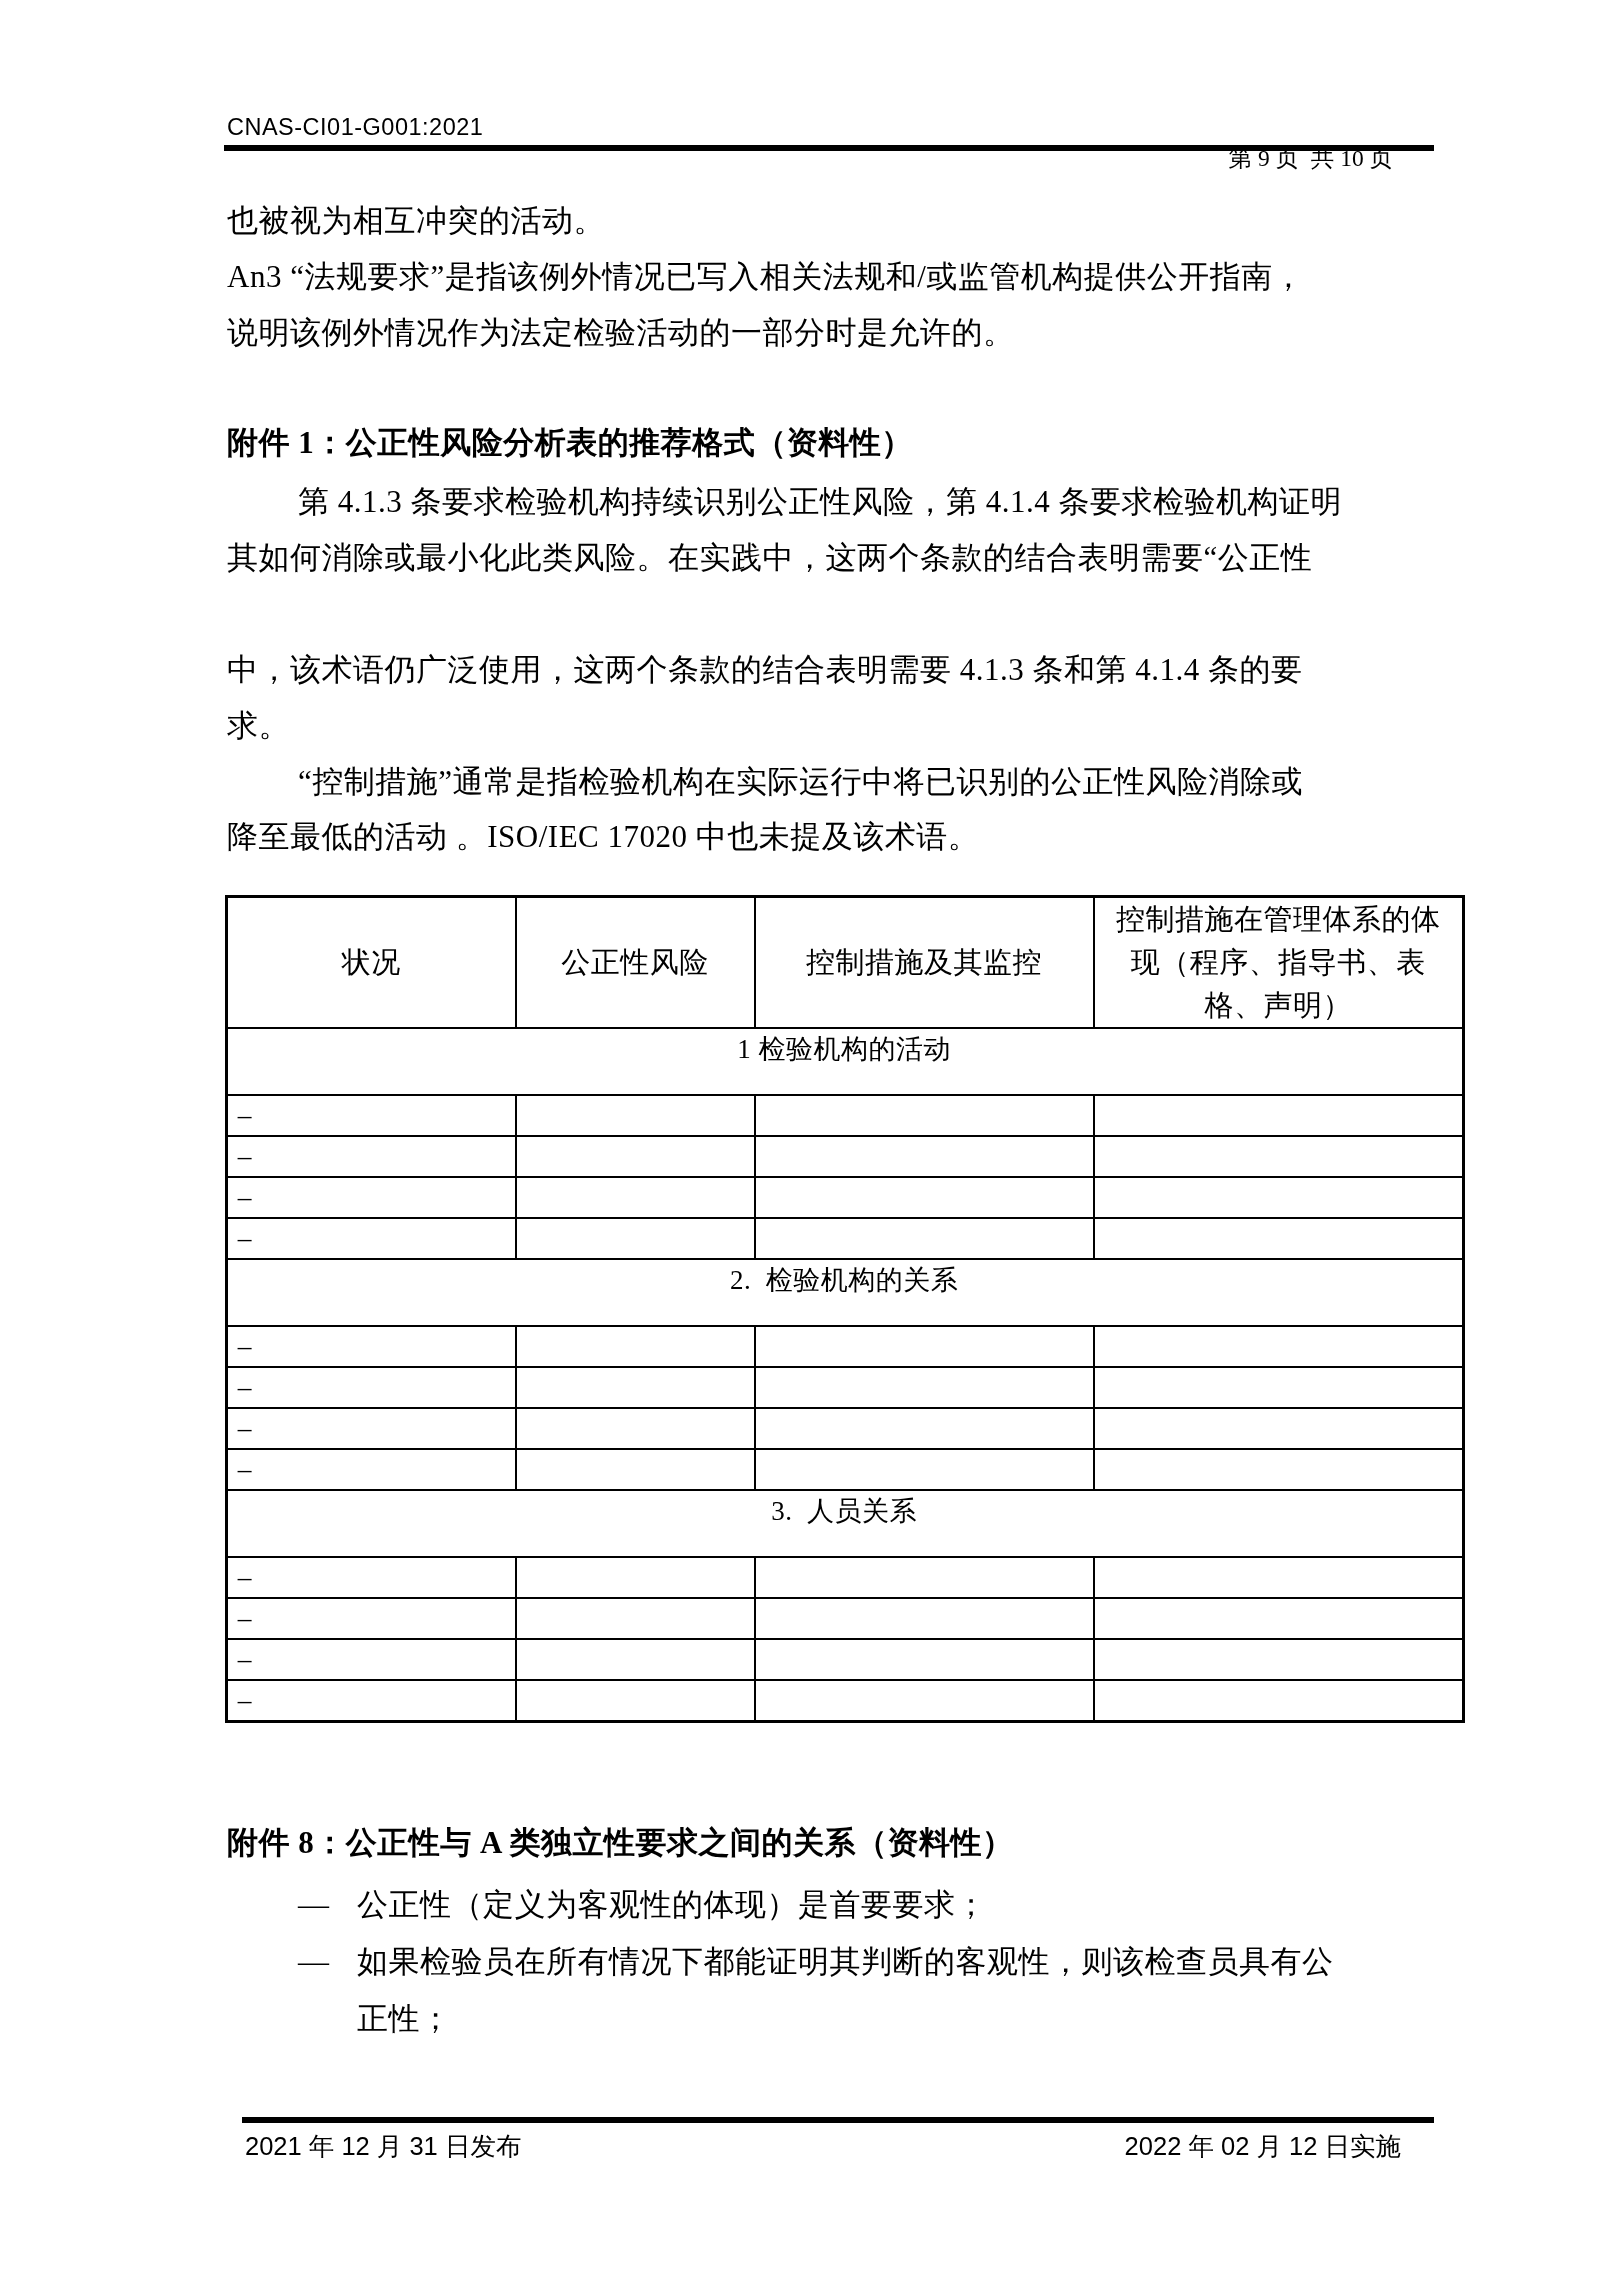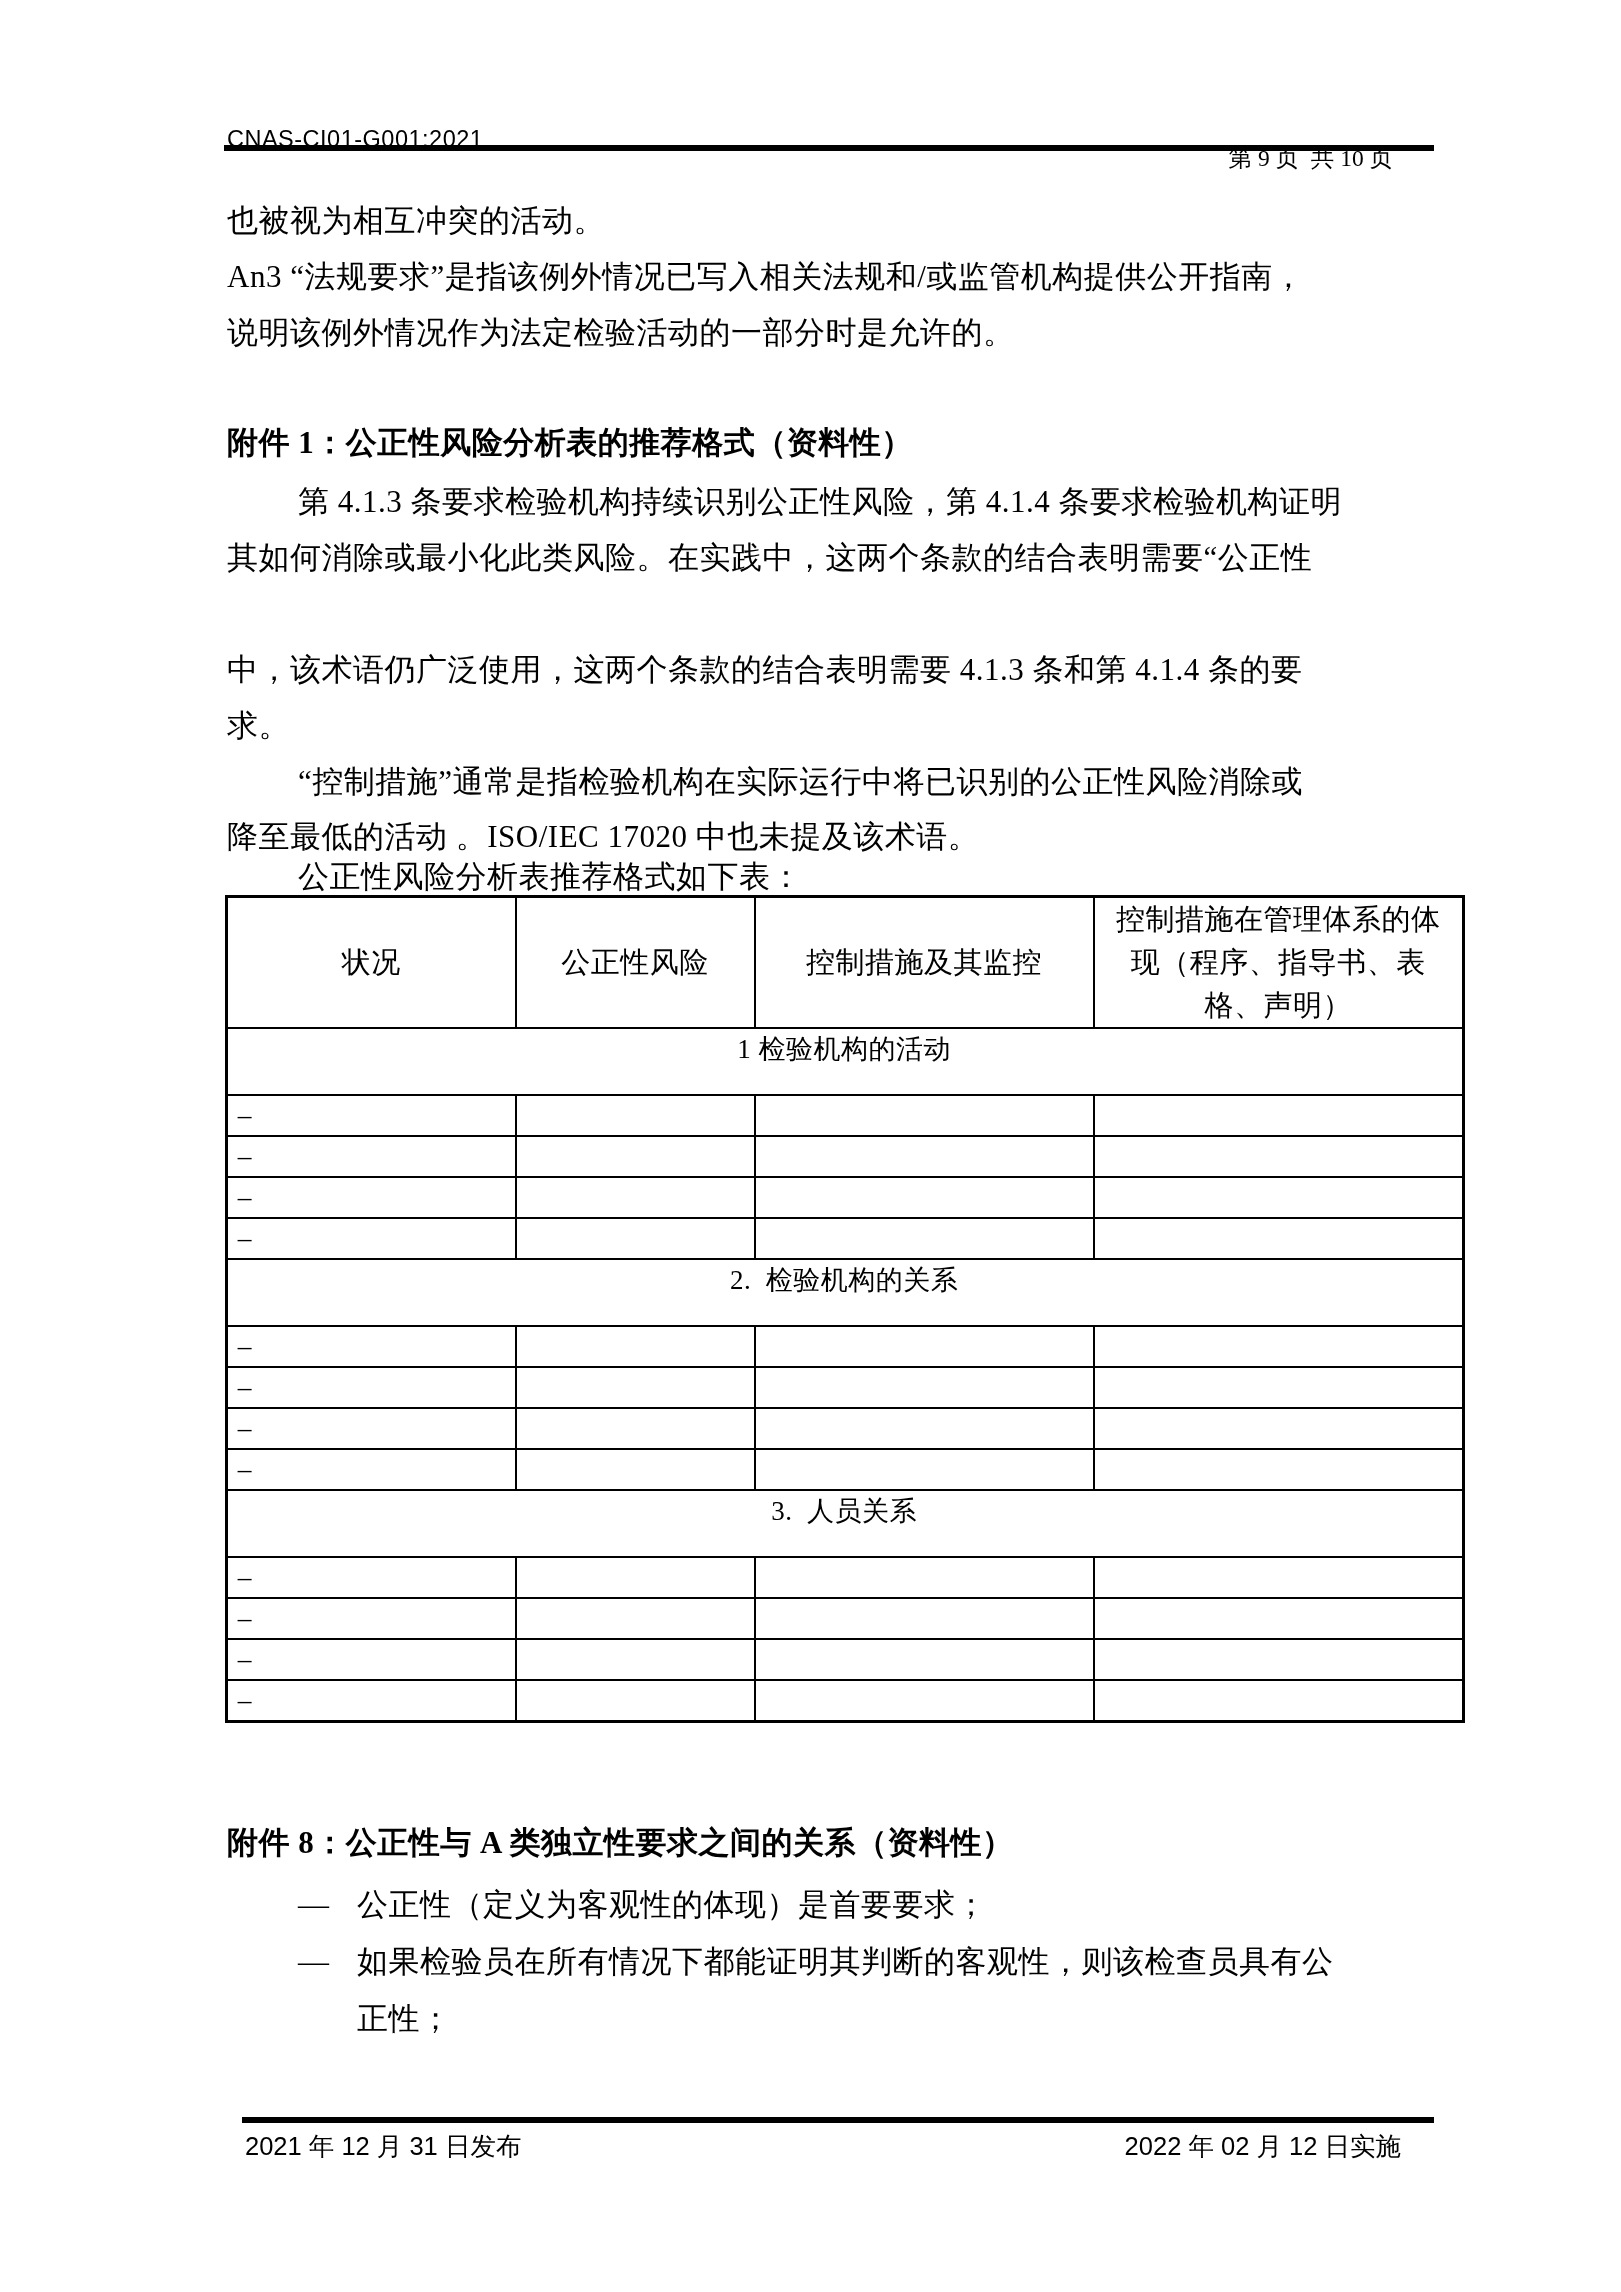--- a/index.html
+++ b/index.html
@@ -11,21 +11,21 @@
     color:#000;
     overflow:hidden;
   }
   .abs{position:absolute;}
   .pre{white-space:pre-wrap;}
 
   
   .hdr-left{
     left:227px;top:114px;
     font-family:"Liberation Sans","DejaVu Sans",sans-serif;
-    font-size:23.5px;letter-spacing:0.5px;margin-top:12px;
+    font-size:23.5px;letter-spacing:0.5px;
   }
   .hdr-right{
     top:114px;right:228px;
     font-size:23.5px;
     margin-top:28px;
   }
   .hdr-rule{
     left:224px;top:145px;width:1210px;height:5.9px;background:#000;
   }
 
@@ -97,21 +97,20 @@
   <div class="abs bline bold" style="top:423px">附件 1：公正性风险分析表的推荐格式（资料性）</div>
 
   <div class="abs bline indent" style="top:482px">第 4.1.3 条要求检验机构持续识别公正性风险，第 4.1.4 条要求检验机构证明</div>
   <div class="abs bline" style="top:538px">其如何消除或最小化此类风险。在实践中，这两个条款的结合表明需要“公正性</div>
   <div class="abs bline" style="top:650px">中，该术语仍广泛使用，这两个条款的结合表明需要 4.1.3 条和第 4.1.4 条的要</div>
   <div class="abs bline" style="top:706px">求。</div>
 
   <div class="abs bline indent" style="top:762px">“控制措施”通常是指检验机构在实际运行中将已识别的公正性风险消除或</div>
   <div class="abs bline" style="top:817px">降至最低的活动 。ISO/IEC 17020 中也未提及该术语。</div>
 
-  <div class="abs bline indent" style="top:857px">公正性风险分析表推荐格式如下表：</div>
 
   <table class="risk-table">
     <colgroup>
       <col style="width:289px">
         <col style="width:239px">
         <col style="width:339px">
         <col style="width:370px">
     </colgroup>
     <tbody>
         <tr>

